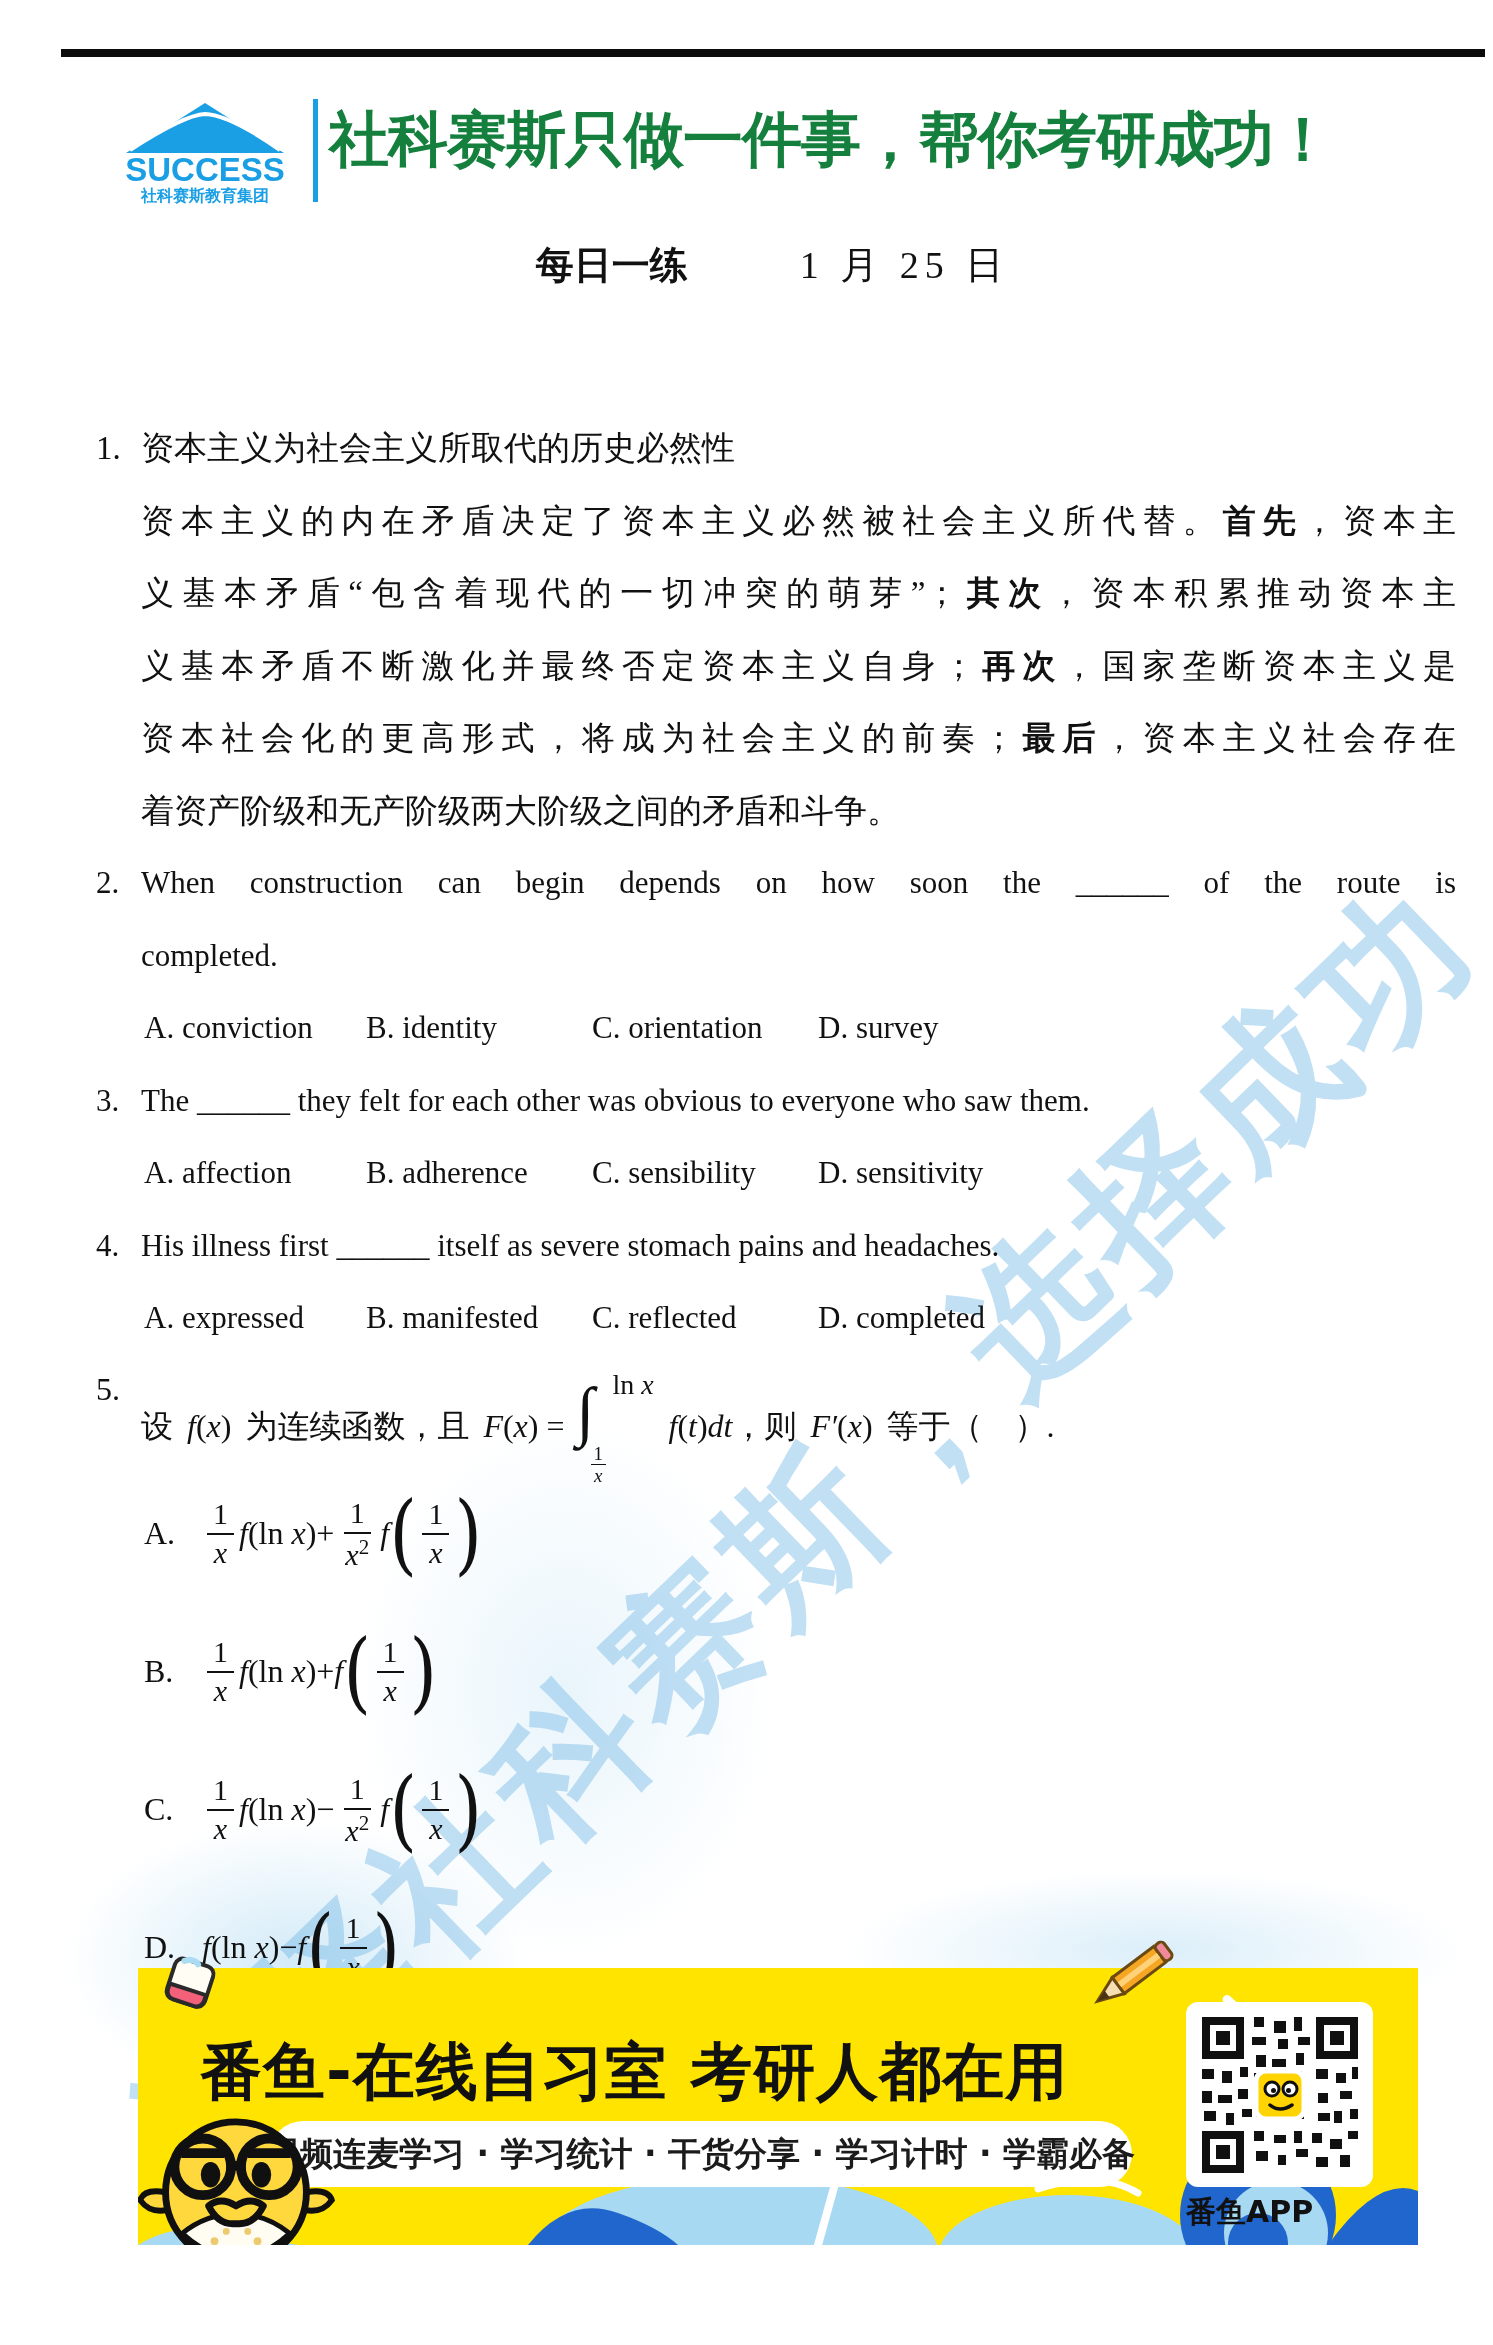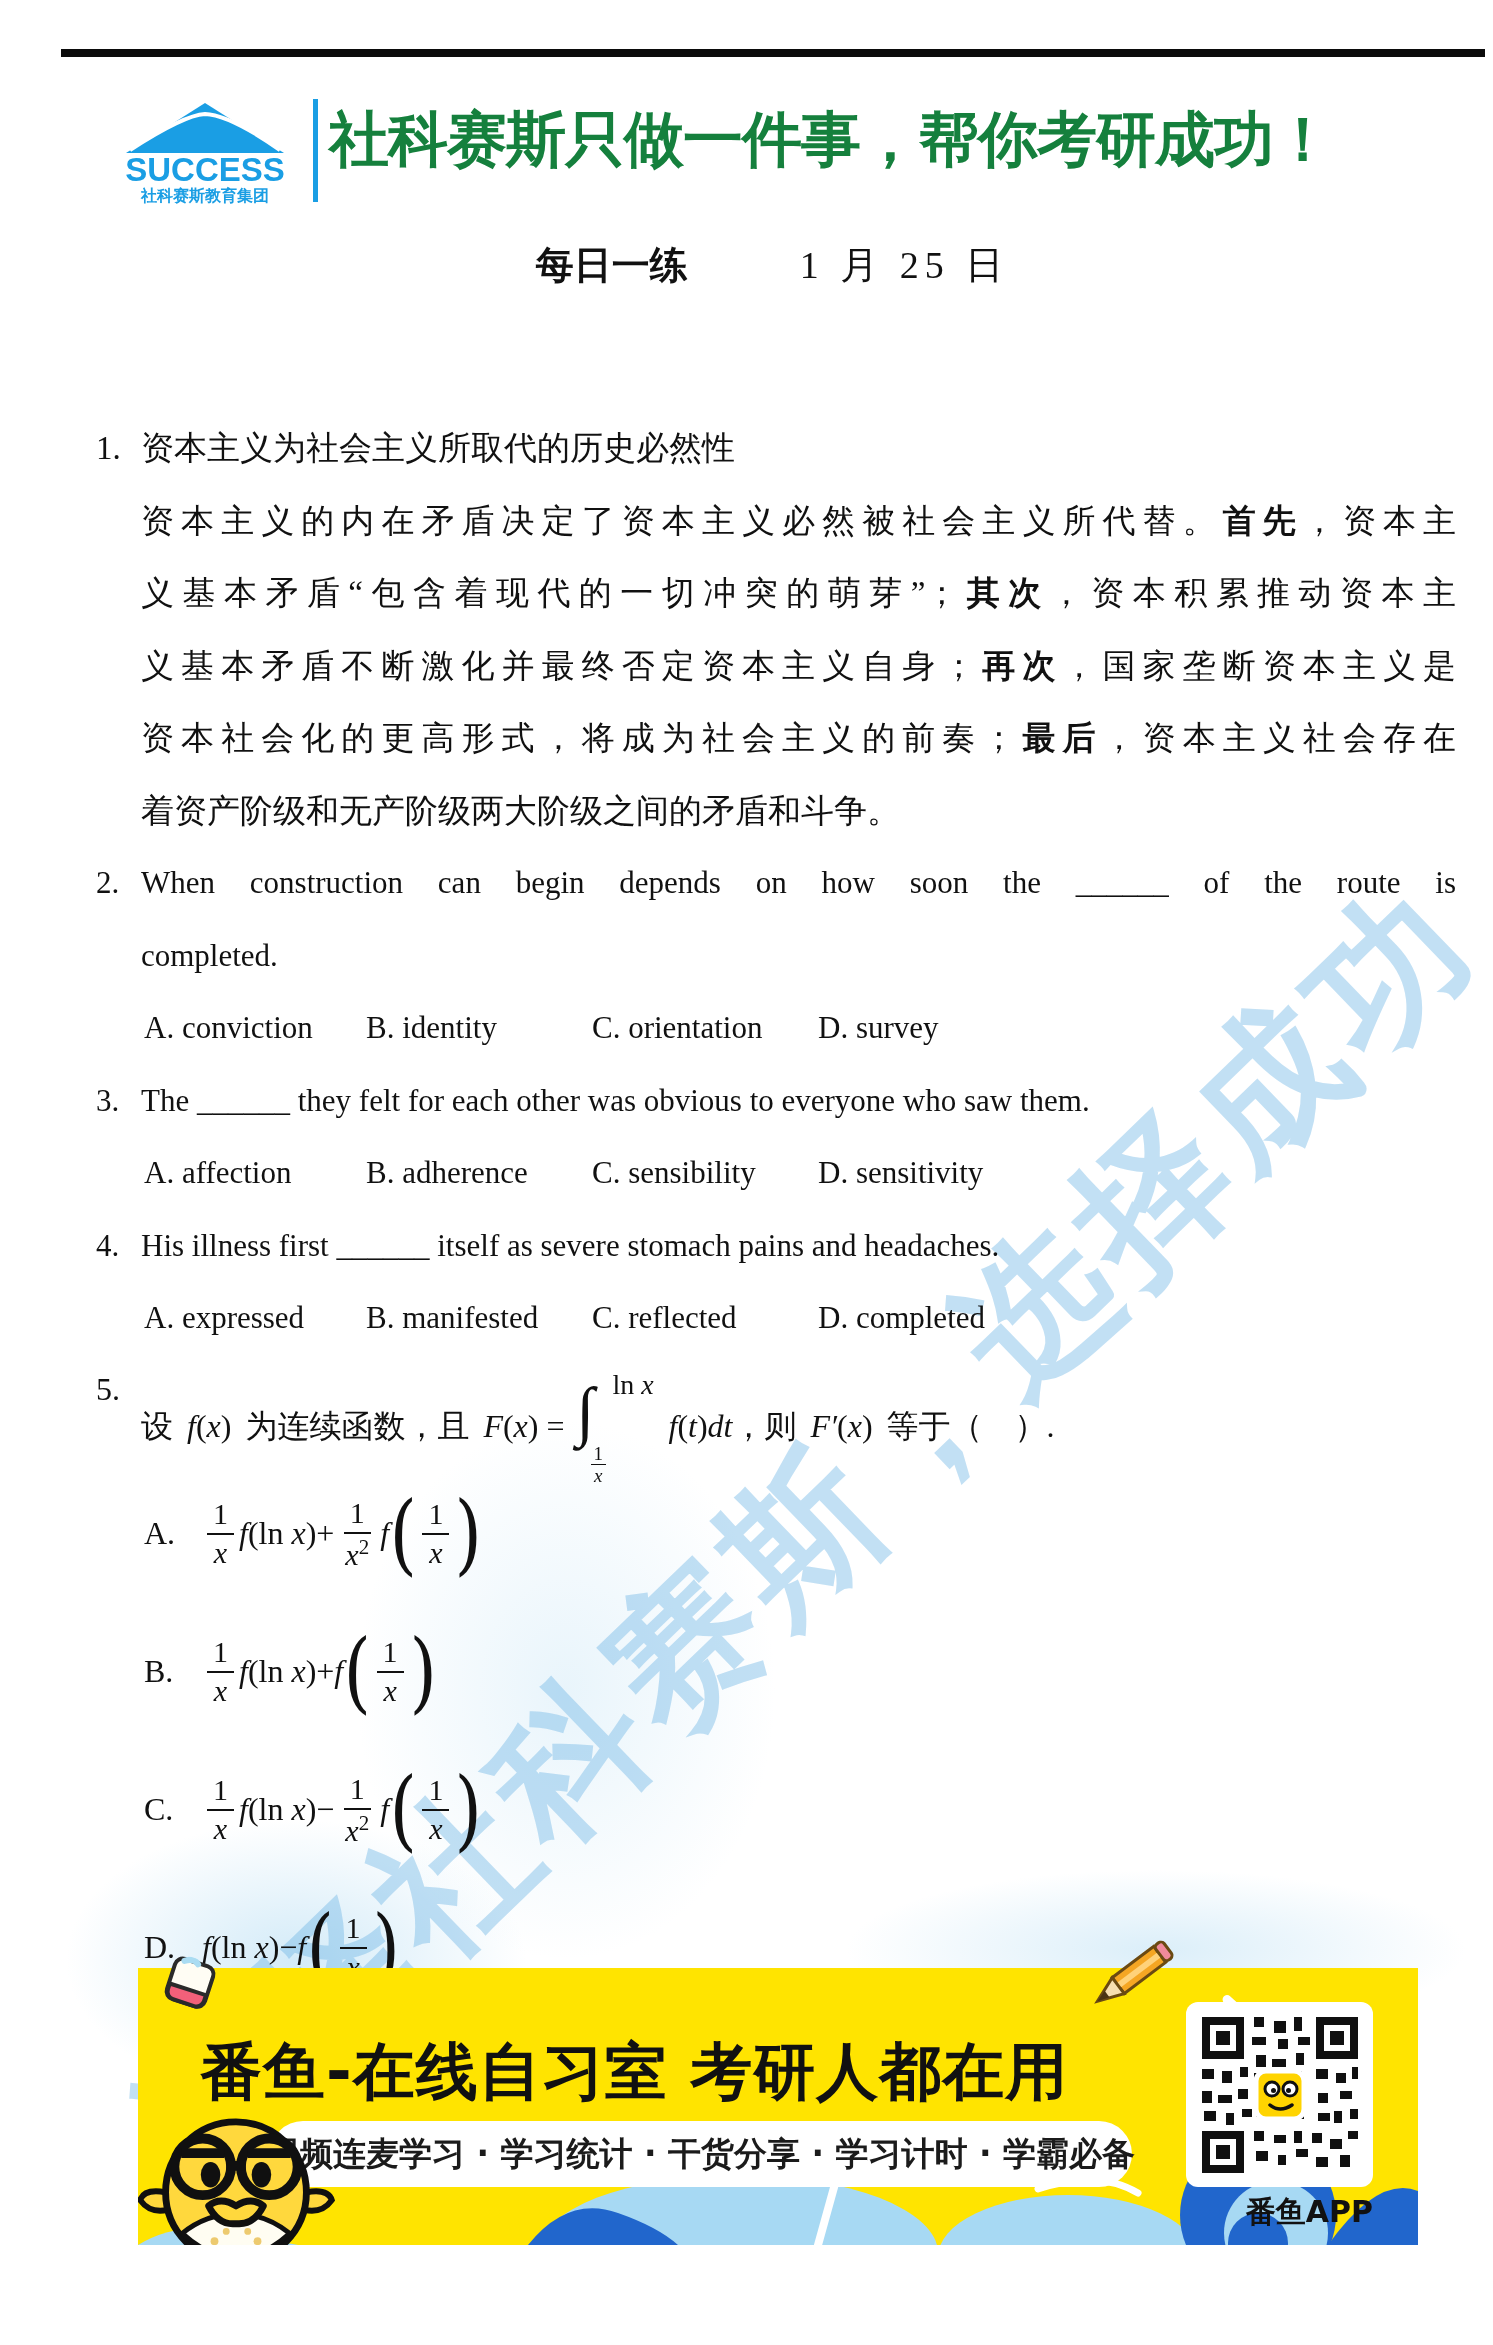--- a/index.html
+++ b/index.html
@@ -72,21 +72,21 @@
   .banner-clip{position:absolute;inset:0;overflow:hidden;}
   .banner-heading{position:absolute;left:62px;top:62px;width:1030px;
                   font-family:"DejaVu Sans","Liberation Sans",sans-serif;font-weight:900;
                   font-size:62px;color:#111;white-space:nowrap;letter-spacing:1px;}
   .pill{position:absolute;left:132px;top:153px;width:862px;height:66px;background:#ffffff;
         border-radius:40px;display:flex;align-items:center;justify-content:center;}
   .pill-text{font-family:"DejaVu Sans","Liberation Sans",sans-serif;font-weight:700;
              font-size:33px;color:#1b1b1b;white-space:nowrap;}
   .qrbox{position:absolute;left:1048px;top:34px;width:187px;height:185px;background:#ffffff;
          border-radius:12px;display:flex;align-items:center;justify-content:center;}
-  .qr-label{position:absolute;left:1048px;top:224px;width:187px;text-align:right;
+  .qr-label{position:absolute;left:1048px;top:224px;width:187px;text-align:left;
             font-family:"DejaVu Sans","Liberation Sans",sans-serif;font-weight:900;
             font-size:30px;color:#111;}
   .fish{position:absolute;left:-2px;top:148px;width:200px;height:132px;}
   .waves{position:absolute;left:0;bottom:0;width:1280px;height:110px;}
   .eraser{position:absolute;left:26px;top:-10px;width:54px;height:50px;transform:rotate(18deg);z-index:4;}
   .pencil{position:absolute;left:946px;top:-32px;width:86px;height:86px;transform:rotate(8deg);z-index:4;}
   .streak{position:absolute;background:#ffffff;border-radius:6px;transform:rotate(-48deg);}
   .streak1{left:1105px;top:18px;width:9px;height:64px;}
   .streak2{left:1142px;top:34px;width:7px;height:40px;}
 </style>

